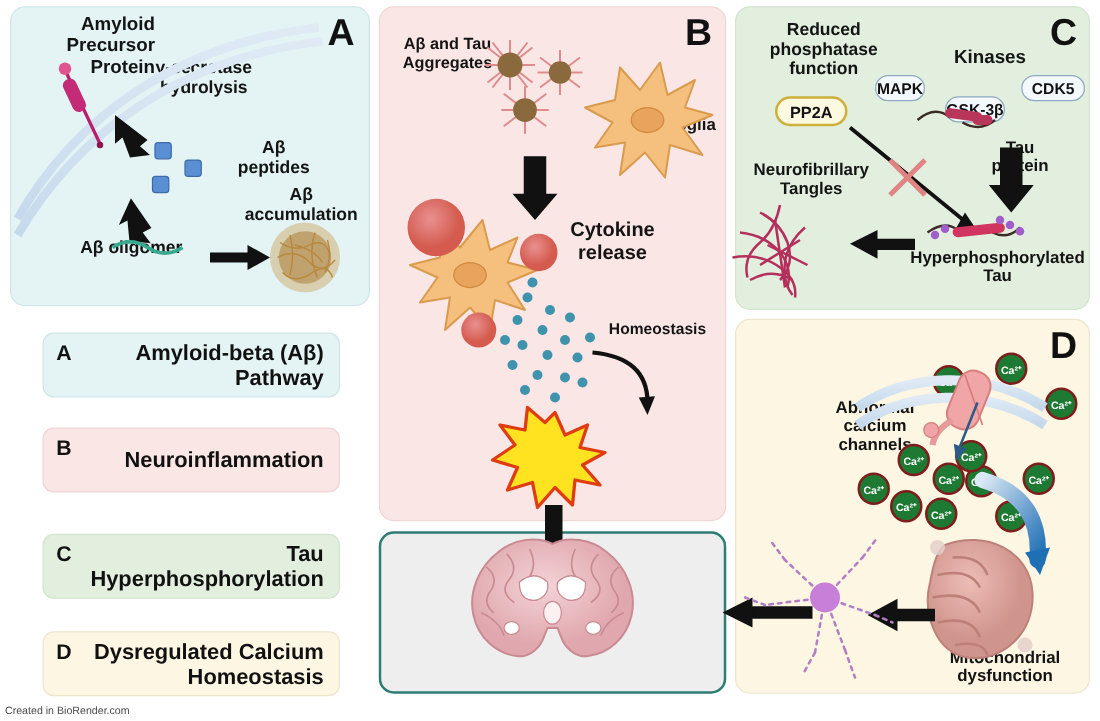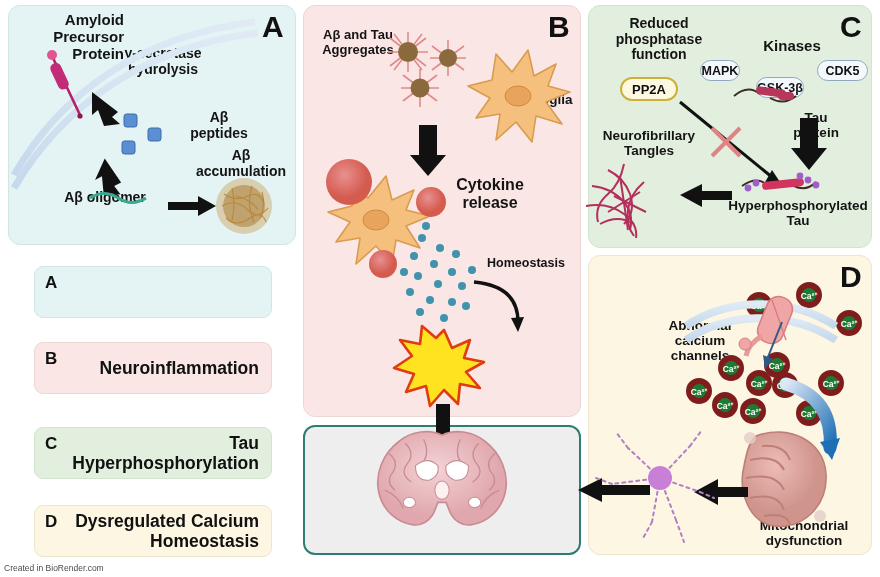--- a/index.html
+++ b/index.html
@@ -53,21 +53,21 @@
   .pill { position: absolute; border:1.5px solid #8ea8bf; background:#f3f8fc;
           border-radius: 11px; height: 21px; display:flex; align-items:center;
           justify-content:center; font-size:12.5px; font-weight:bold; color:#111; }
   #pp2a { position:absolute; left:620px; top:77px; width:58px; height:24px;
           border:2px solid #cdb03a; background:#fdf8e0; border-radius:12px;
           display:flex; align-items:center; justify-content:center;
           font-size:13px; font-weight:bold; color:#111; }
 
   
   .ca { position:absolute; width:26px; height:26px; border-radius:50%;
-        background:#1e7a33; border:6px solid #7f1d1d;
+        background:#1e7a33; border:2px solid #7f1d1d;
         display:flex; align-items:center; justify-content:center;
         color:#fff; font-size:8.5px; font-weight:bold; }
 
   
   #rosTxt { position:absolute; left:398px; top:348px; width:92px;
             font-size:19px; font-weight:bold; font-style:italic; color:#111;
             text-align:center; }
 
   #adTxt { position:absolute; left:313px; top:525px; width:258px;
            font-size:23px; font-weight:bold; font-style:italic;
@@ -137,20 +137,22 @@
       <div class="ca" style="left: 740px; top: 398px;">Ca²⁺</div>
       <div class="ca" style="left: 796px; top: 400px;">Ca²⁺</div>
       <div class="ca" style="left: 764px; top: 352px;">Ca²⁺</div>
       <div class="ca" style="left: 712px; top: 392px;">Ca²⁺</div>
     </div>
 
   <div class="panel" id="panelAD"></div>
 
   <div class="legend" id="legA">
     <span class="ltr">A</span>
+    <span class="ltx">Amyloid-beta (Aβ)
+Pathway</span>
   </div>
   <div class="legend" id="legB">
     <span class="ltr">B</span>
     <span class="ltx">Neuroinflammation</span>
   </div>
   <div class="legend" id="legC">
     <span class="ltr">C</span>
     <span class="ltx">Tau
 Hyperphosphorylation</span>
   </div>

